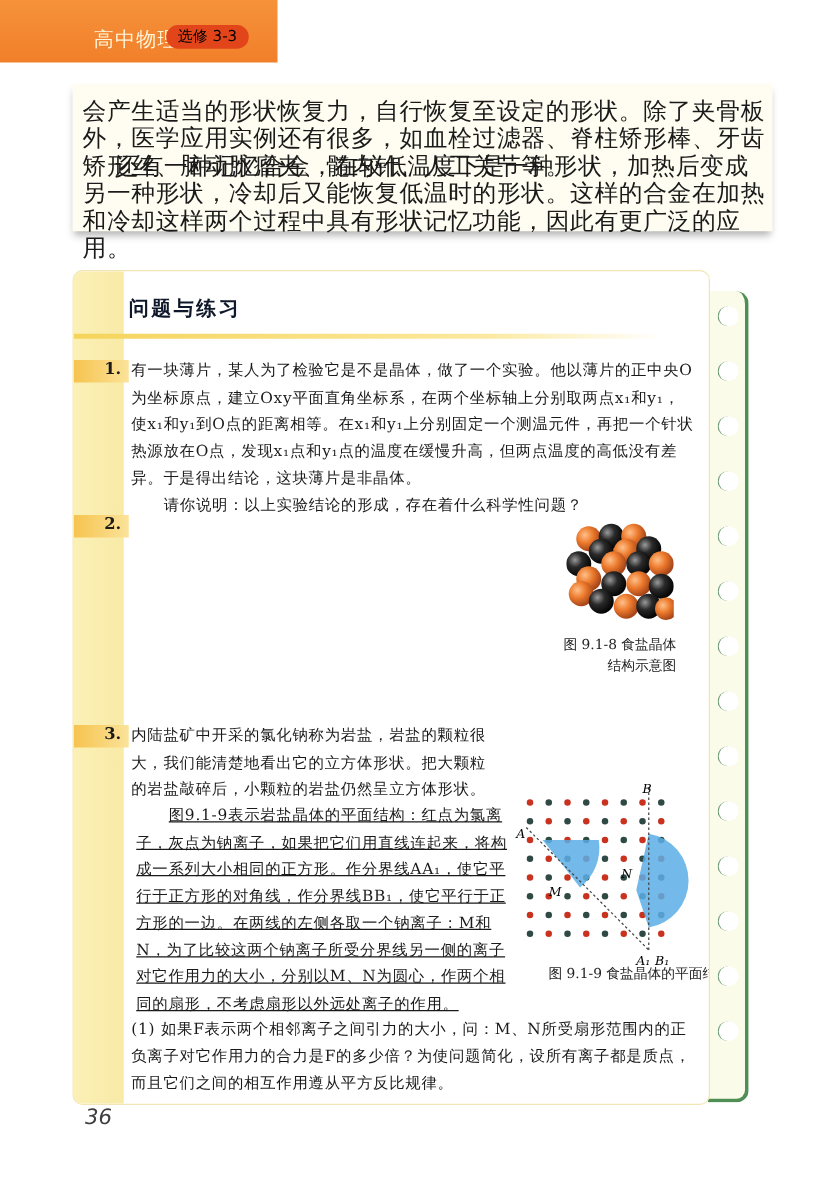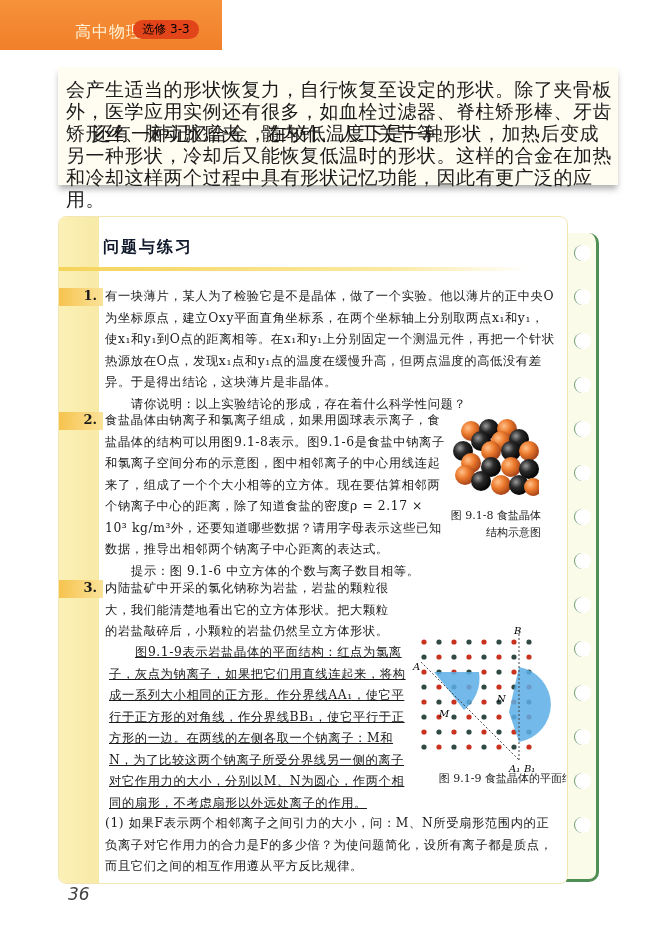--- a/index.html
+++ b/index.html
@@ -76,24 +76,20 @@
   <div class="num" style="top:71px">
     <span>1.</span>
   </div>
   <div class="q" style="left:46px;top:69px;width:450px;">
     <p>有一块薄片，某人为了检验它是不是晶体，做了一个实验。他以薄片的正中央O为坐标原点，建立Oxy平面直角坐标系，在两个坐标轴上分别取两点x₁和y₁，使x₁和y₁到O点的距离相等。在x₁和y₁上分别固定一个测温元件，再把一个针状热源放在O点，发现x₁点和y₁点的温度在缓慢升高，但两点温度的高低没有差异。于是得出结论，这块薄片是非晶体。</p>
     <p class="indent">请你说明：以上实验结论的形成，存在着什么科学性问题？</p>
   </div>
 
   <div class="num" style="top:195px">
     <span>2.</span>
-  </div>
-  <div class="q" style="left:46px;top:193px;width:340px;">
-    <p>食盐晶体由钠离子和氯离子组成，如果用圆球表示离子，食盐晶体的结构可以用图9.1-8表示。图9.1-6是食盐中钠离子和氯离子空间分布的示意图，图中相邻离子的中心用线连起来了，组成了一个个大小相等的立方体。现在要估算相邻两个钠离子中心的距离，除了知道食盐的密度ρ = 2.17 × 10³ kg/m³外，还要知道哪些数据？请用字母表示这些已知数据，推导出相邻两个钠离子中心距离的表达式。</p>
-    <p class="indent">提示：图 9.1-6 中立方体的个数与离子数目相等。</p>
   </div>
 
   <svg style="position:absolute;left:394px;top:200px" width="86" height="82" viewBox="0 0 86 82">
     <defs>
       <radialGradient id="og" cx="35%" cy="35%" r="65%">
           <stop offset="0" stop-color="#ffc08a"></stop>
           <stop offset="0.5" stop-color="#ec7a2c"></stop>
           <stop offset="1" stop-color="#a8461a"></stop>
         </radialGradient>
       <radialGradient id="bg" cx="35%" cy="35%" r="65%">

